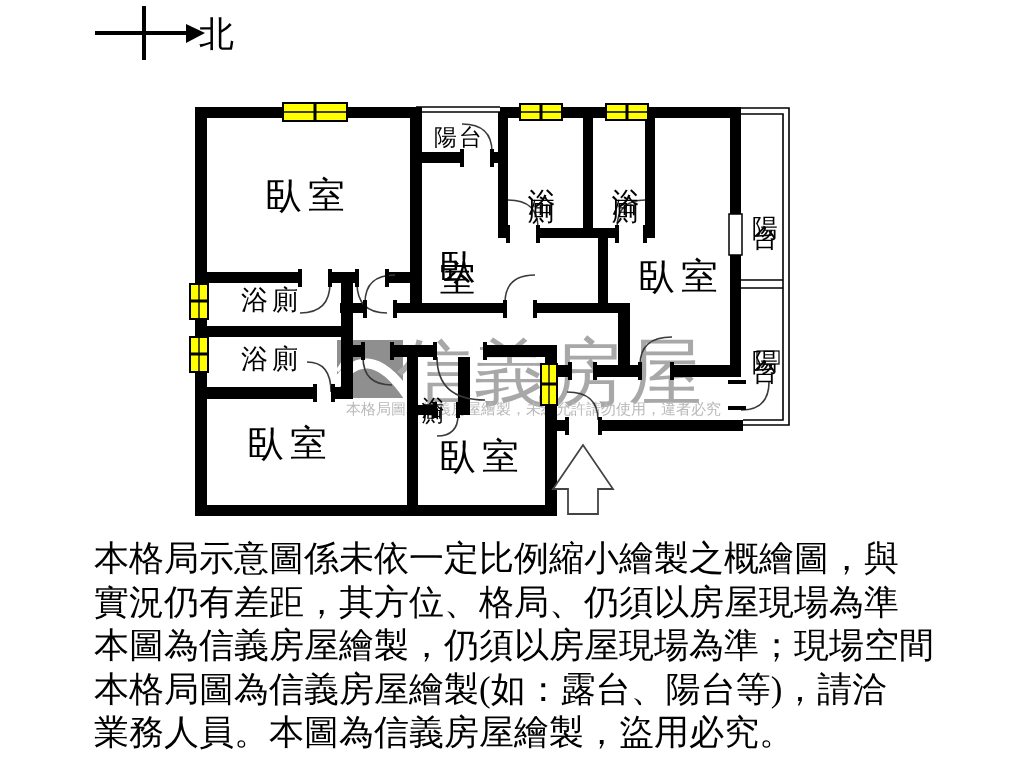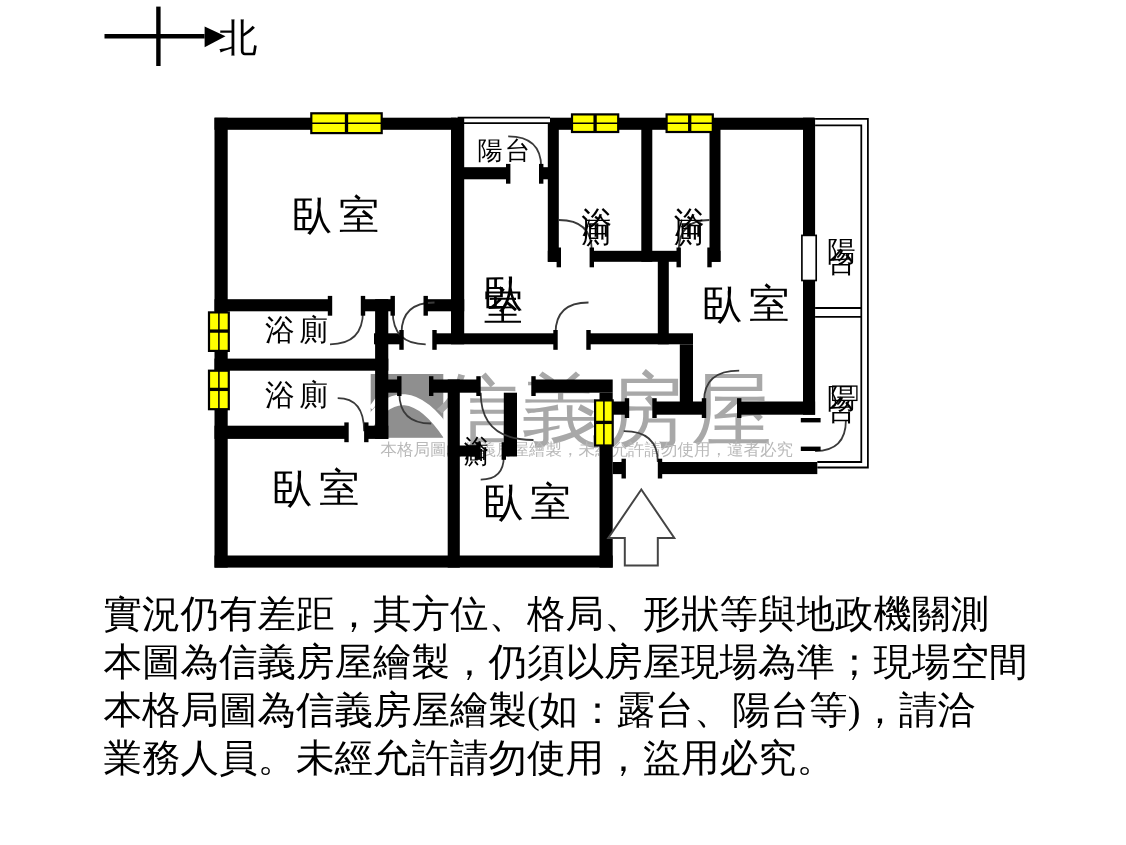--- a/index.html
+++ b/index.html
@@ -187,19 +187,20 @@
   <div class="room-label vert" style="left:457px;top:229px;font-size:36px;letter-spacing:6px;">臥室</div>
   <div class="room-label vert" style="left:541px;top:172px;font-size:28px;letter-spacing:6px;">浴廁</div>
   <div class="room-label vert" style="left:625px;top:172px;font-size:28px;letter-spacing:6px;">浴廁</div>
   <div class="room-label" style="left:681px;top:277px;font-size:37px;letter-spacing:6px;">臥室</div>
   <div class="room-label vert" style="left:765px;top:204px;font-size:26px;letter-spacing:8px;">陽台</div>
   <div class="room-label vert" style="left:765px;top:338px;font-size:26px;letter-spacing:8px;">陽台</div>
   <div class="room-label vert" style="left:433px;top:381px;font-size:23px;letter-spacing:3px;">浴廁</div>
   <div class="room-label" style="left:482px;top:457px;font-size:37px;letter-spacing:6px;">臥室</div>
 
   <div class="disclaimer">
-    <div>實況仍有差距，其方位、格局、形狀等與地政機關測</div>
+    <div>本格局示意圖係未依一定比例縮小繪製之概繪圖，與</div>
+    <div>實況仍有差距，其方位、格局、仍須以房屋現場為準</div>
     <div>本圖為信義房屋繪製，仍須以房屋現場為準；現場空間</div>
     <div>本格局圖為信義房屋繪製(如：露台、陽台等)，請洽</div>
-    <div>業務人員。未經允許請勿使用，盜用必究。</div>
+    <div>業務人員。本圖為信義房屋繪製，盜用必究。</div>
   </div>
 
 </div>
 
 </body></html>

